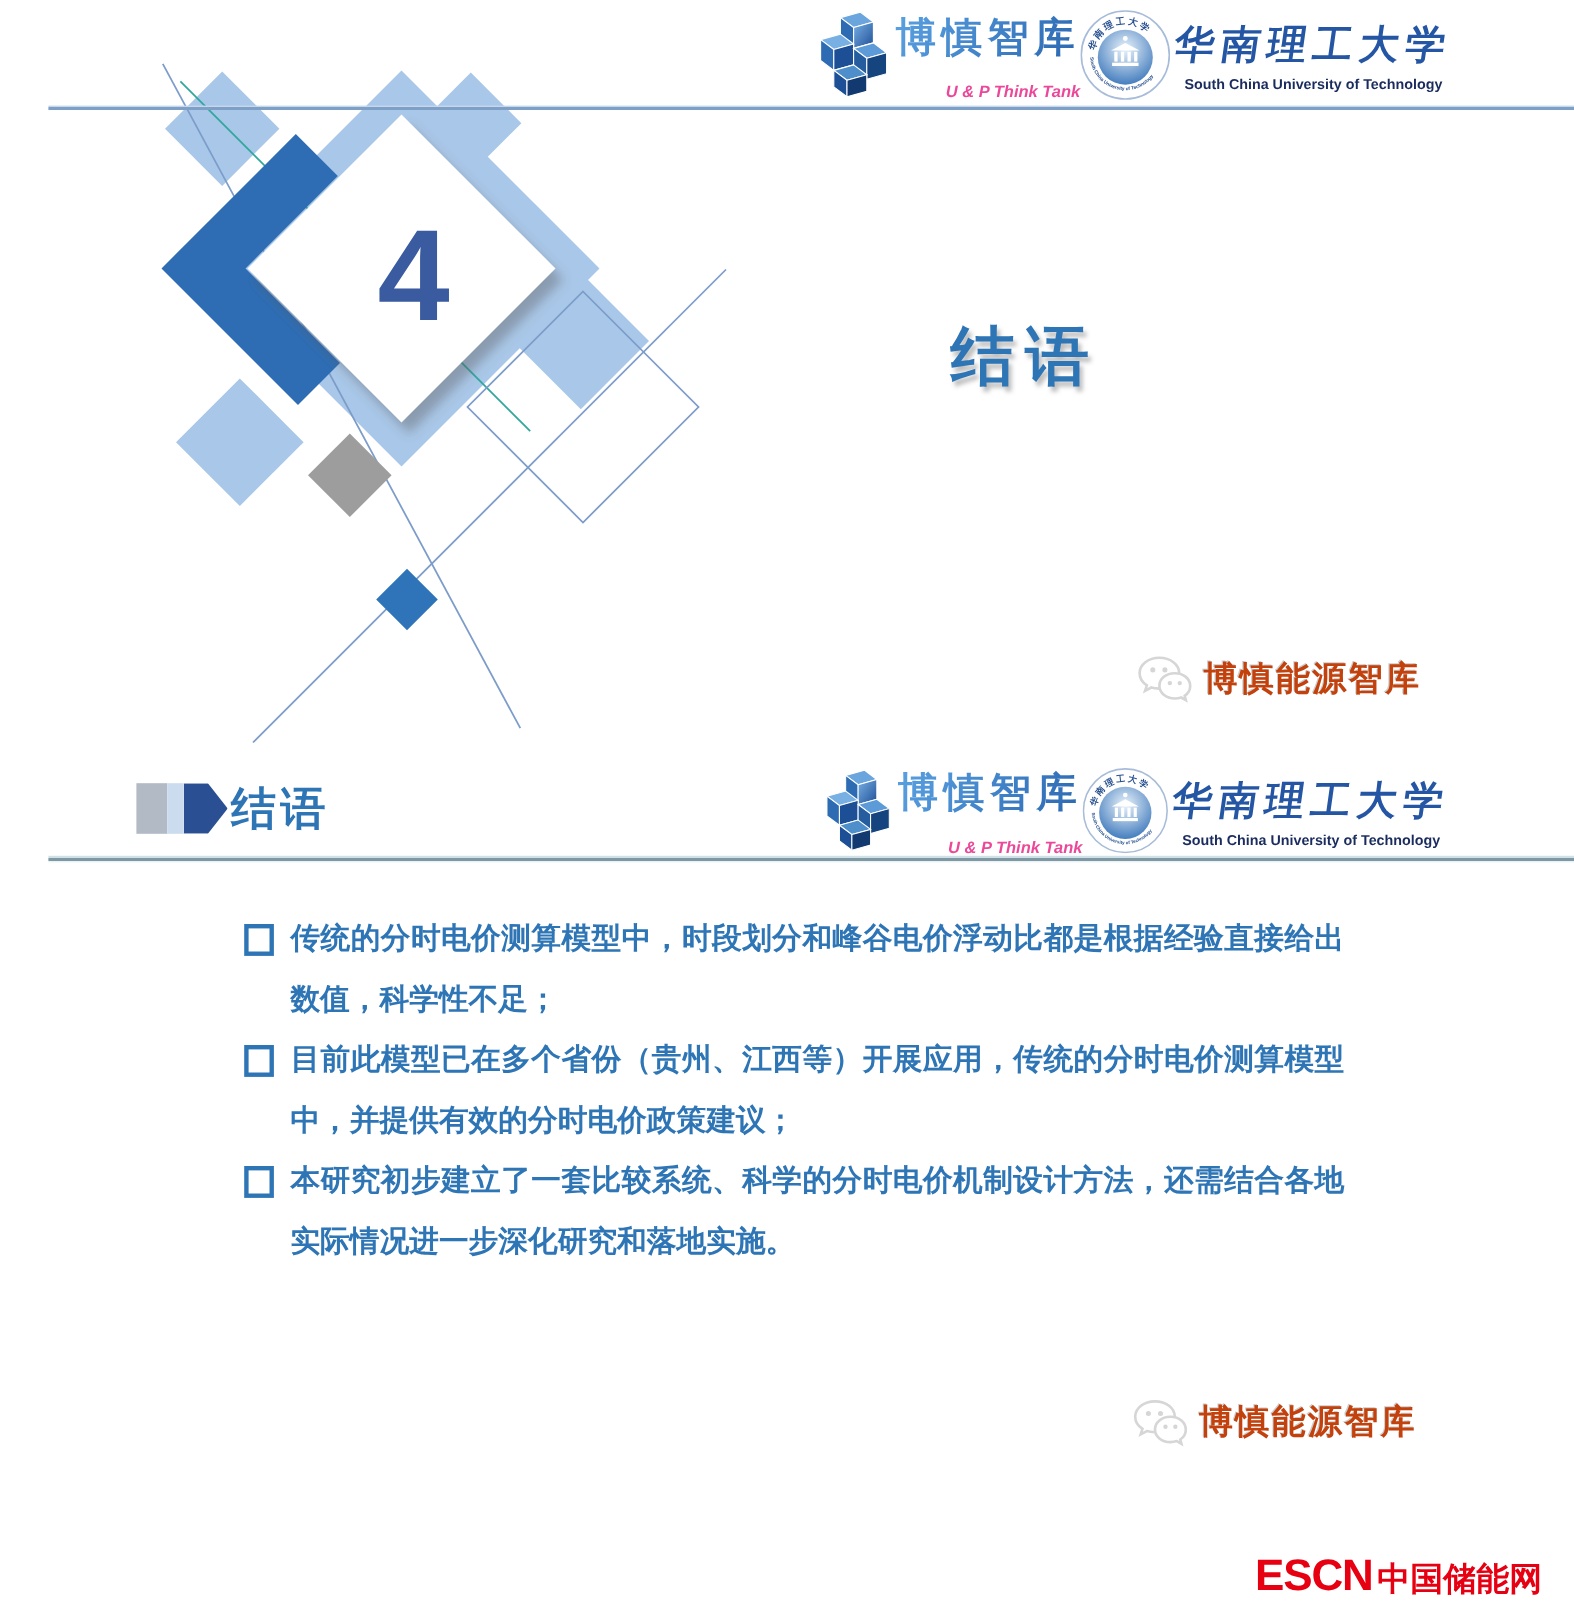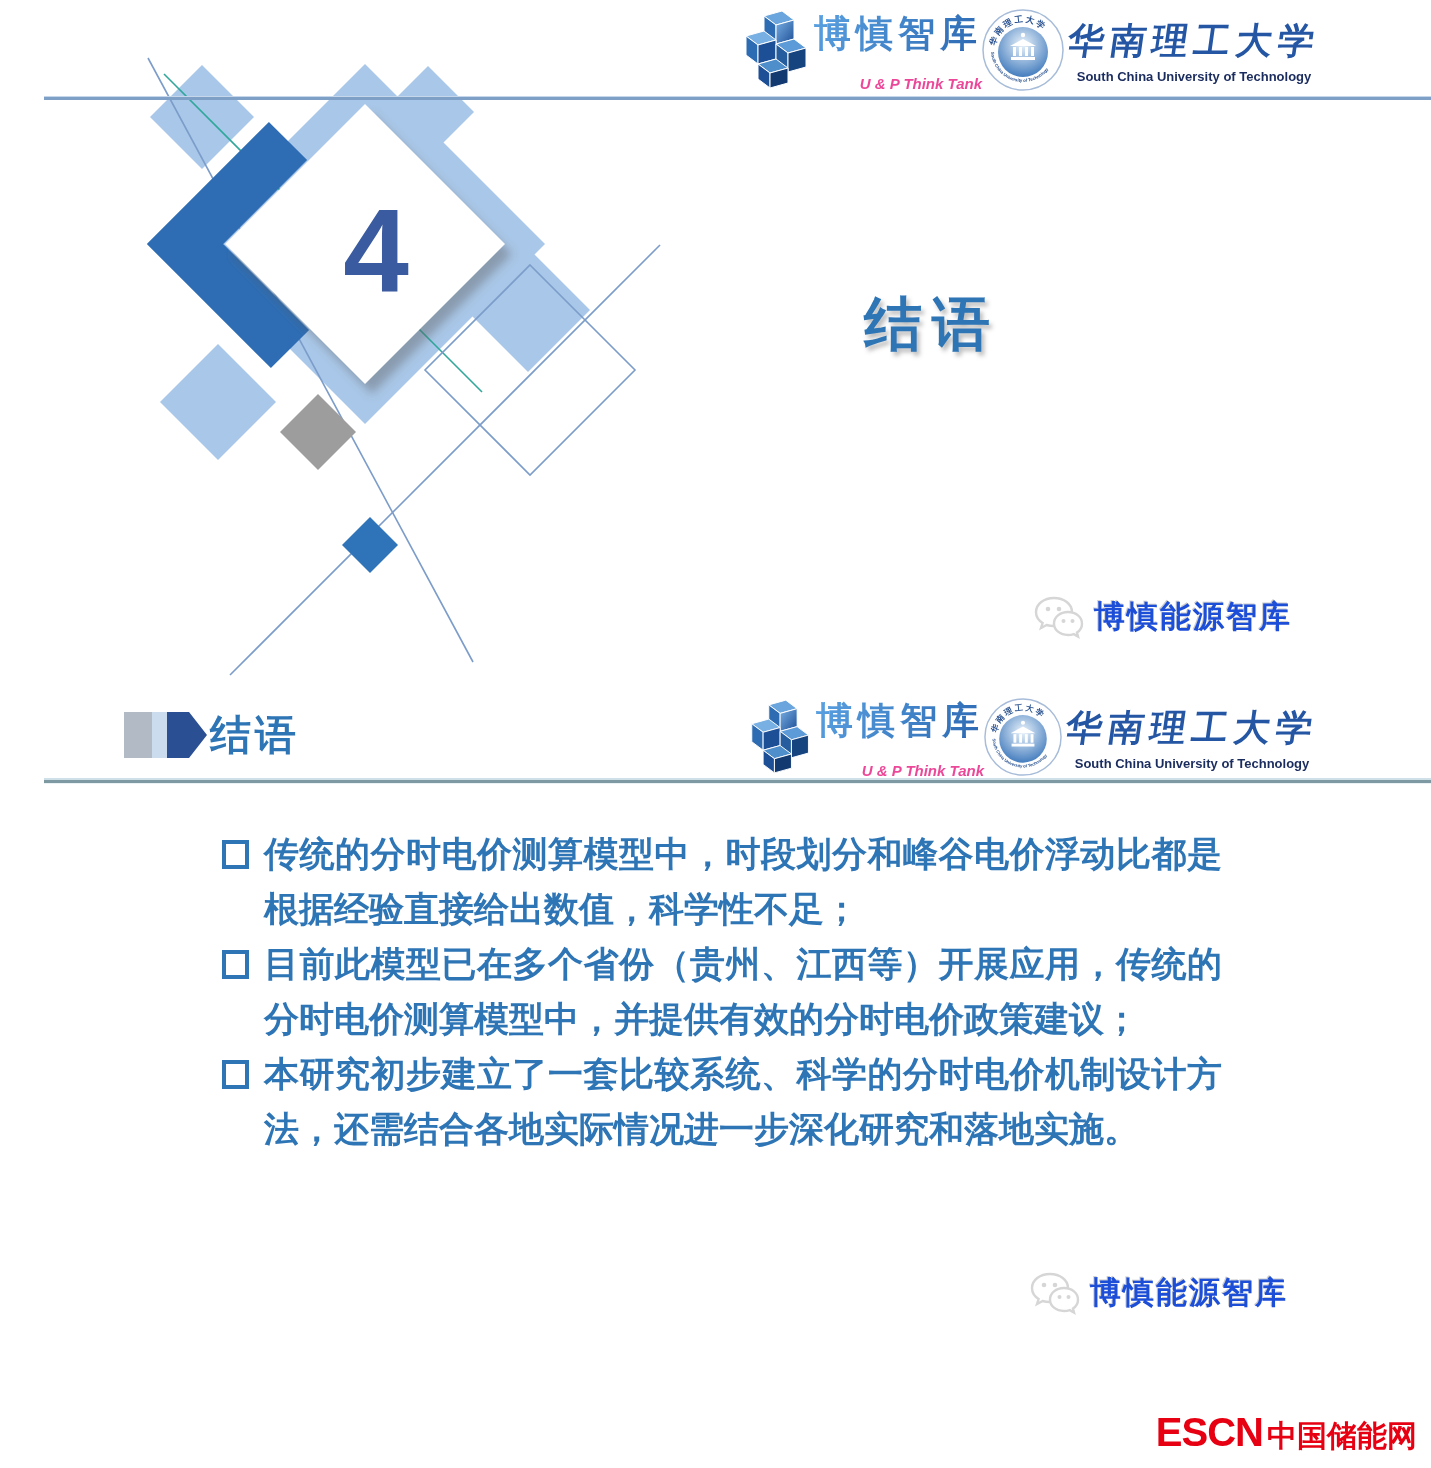--- a/index.html
+++ b/index.html
@@ -23,42 +23,42 @@
   .topline{position:absolute;left:44px;right:0;height:4px;
            background:linear-gradient(to bottom,#c6d7ec 0 1px,#7e9fc6 1px 4px);}
   #line1{top:96px;}
   .big-num{position:absolute;left:318px;top:192px;width:116px;text-align:center;
            font-size:118px;font-weight:bold;color:#3a5ba0;line-height:1;}
   .slide1-title{position:absolute;left:864px;top:286px;font-size:58px;font-weight:bold;
                 color:#2e75b6;letter-spacing:10px;
                 text-shadow:3px 4px 4px rgba(110,110,110,.45);}
   
   .watermark{position:absolute;display:flex;align-items:center;gap:10px;
-             color:#1d4ed8;font-size:31px;font-weight:bold;letter-spacing:2px;
+             color:#c2410c;font-size:31px;font-weight:bold;letter-spacing:2px;
              text-shadow:1px 1px 0 #ffffff,-1px -1px 0 #cccccc;}
   #wm1{left:1032px;top:594px;}
   #wm2{left:1028px;top:1270px;}
   
   .hdr-marker{position:absolute;left:124px;top:712px;display:flex;height:46px;}
   .mk-gray{width:28px;background:#b2bac6;}
   .mk-light{width:15px;background:#cbdcee;}
   .mk-arrow{width:40px;background:#2b4f93;
             clip-path:polygon(0 0,55% 0,100% 50%,55% 100%,0 100%);}
   .slide2-title{position:absolute;left:210px;top:708px;font-size:41px;font-weight:bold;
                 color:#2e75b6;letter-spacing:4px;}
   .divider{position:absolute;left:44px;right:0;top:778px;height:6px;
            background:linear-gradient(to bottom,#cfe0e8 0 2px,#7f99a2 2px 5px,#eaf2f6 5px 6px);}
   
   .bullets{position:absolute;left:222px;top:826px;width:1000px;}
   .bullet-item{display:flex;gap:15px;color:#2e75b6;font-weight:bold;
-               font-size:35px;line-height:55px;text-align:justify;}
+               font-size:27px;line-height:55px;text-align:justify;}
   .bullet-sq{flex:none;width:19px;height:21px;border:4px solid #2e75b6;margin-top:14px;}
   .bullet-text{width:966px;}
   
-  .escn{position:absolute;top:1410px;right:14px;display:flex;align-items:baseline;color:#e60012;}
+  .escn{position:absolute;top:1410px;right:29px;display:flex;align-items:baseline;color:#e60012;}
   .escn-en{font-size:40px;font-weight:900;letter-spacing:-1px;}
   .escn-cn{font-size:30px;font-weight:900;margin-left:4px;letter-spacing:0px;}
   svg{display:block;}
 </style>
 </head>
 <body>
 
 <svg style="position:absolute;left:100px;top:40px;" width="620" height="640" viewBox="0 0 620 640">
   <defs>
     <filter id="blur4" x="-30%" y="-30%" width="160%" height="160%">

